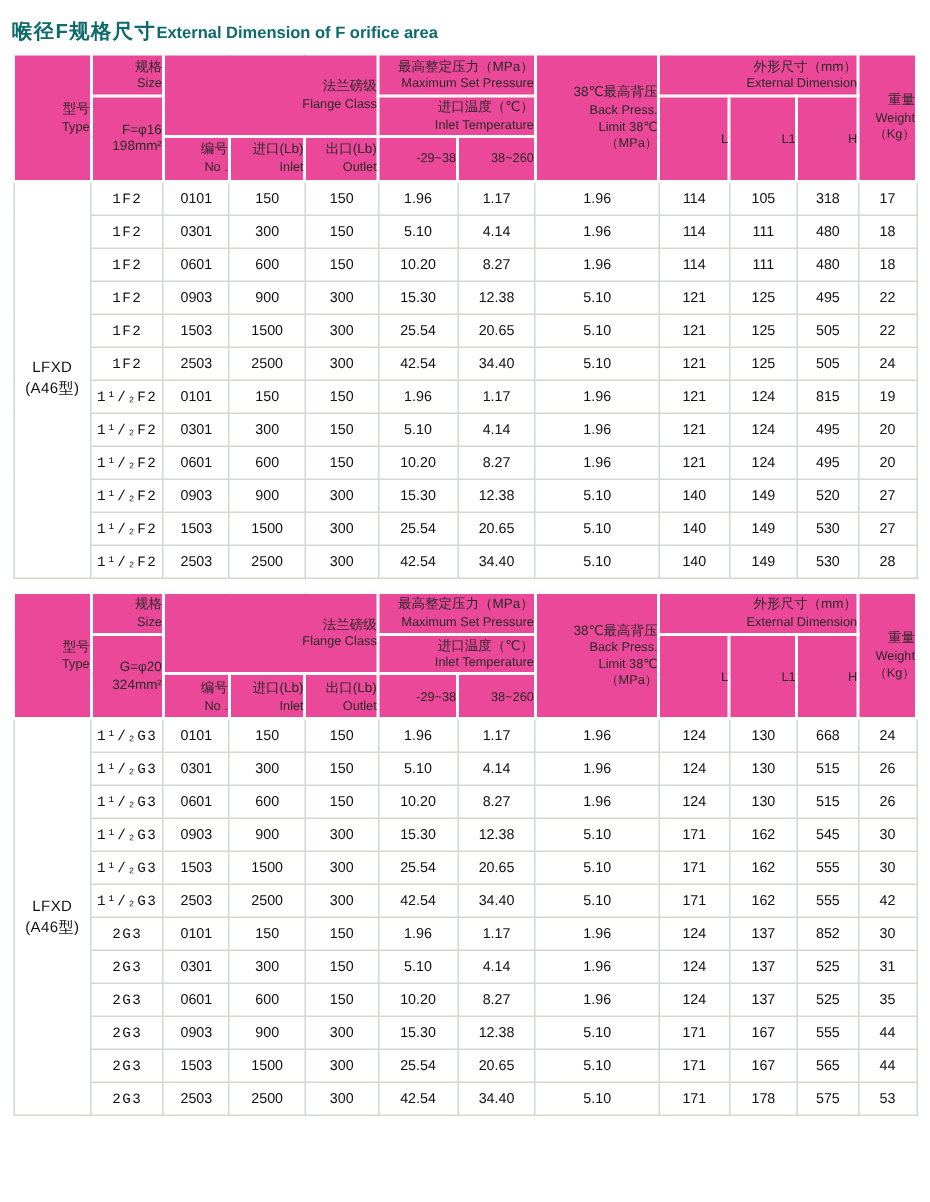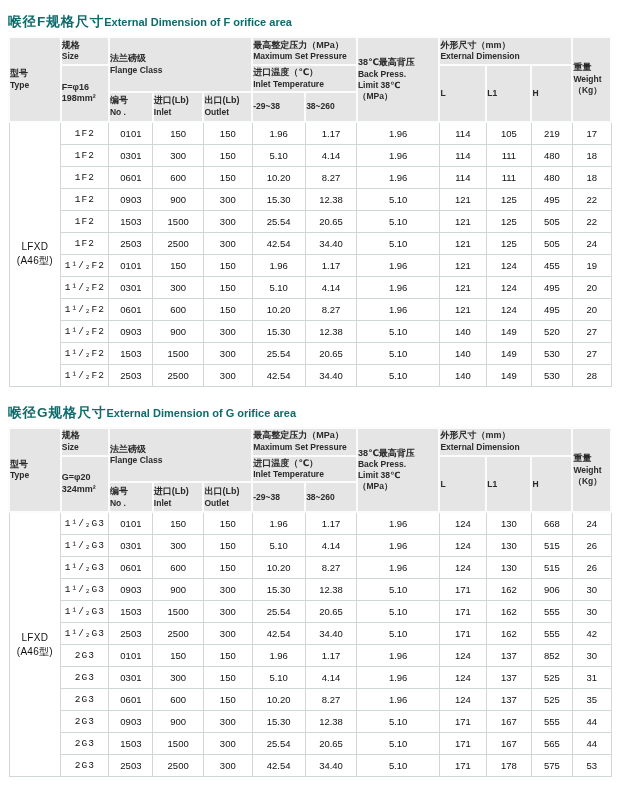--- a/index.html
+++ b/index.html
@@ -18,25 +18,25 @@
   .title-en {
     font-size:11px; font-weight:bold; color:#0d6b6b; 
   }
 
   table.spec {
     border-collapse:collapse;
     width:604px;
     table-layout:fixed;
   }
   table.spec thead th {
-    background:#e5e5e5;
+    background:#ec4899;
     border:2px solid #fbfdfb;
-    font-weight:bold;
+    font-weight:normal;
     color:#2a2a2a;
-    text-align:left;
+    text-align:right;
     vertical-align:middle;
     padding:1px 0;
     line-height:1.3;
     overflow:visible;
   }
   table.spec thead .zh { font-size:9px; white-space:nowrap; }
   table.spec thead .en { font-size:8.5px; white-space:nowrap; }
   table.spec thead tr.hr1 { height:28px; }
   table.spec thead tr.hr2 { height:24px; }
   table.spec thead tr.hr3 { height:30px; }
@@ -165,21 +165,21 @@
           </td>
           <td class="size-col">1F2</td>
           <td class="data-col">0101</td>
           <td class="data-col">150</td>
           <td class="data-col">150</td>
           <td class="data-col">1.96</td>
           <td class="data-col">1.17</td>
           <td class="data-col">1.96</td>
           <td class="data-col">114</td>
           <td class="data-col">105</td>
-          <td class="data-col">219</td>
+          <td class="data-col">318</td>
           <td class="data-col">17</td>
         </tr>
         <tr>
           <td class="size-col">1F2</td>
           <td class="data-col">0301</td>
           <td class="data-col">300</td>
           <td class="data-col">150</td>
           <td class="data-col">5.10</td>
           <td class="data-col">4.14</td>
           <td class="data-col">1.96</td>
@@ -243,21 +243,21 @@
         <tr>
           <td class="size-col">1¹/₂F2</td>
           <td class="data-col">0101</td>
           <td class="data-col">150</td>
           <td class="data-col">150</td>
           <td class="data-col">1.96</td>
           <td class="data-col">1.17</td>
           <td class="data-col">1.96</td>
           <td class="data-col">121</td>
           <td class="data-col">124</td>
-          <td class="data-col">455</td>
+          <td class="data-col">815</td>
           <td class="data-col">19</td>
         </tr>
         <tr>
           <td class="size-col">1¹/₂F2</td>
           <td class="data-col">0301</td>
           <td class="data-col">300</td>
           <td class="data-col">150</td>
           <td class="data-col">5.10</td>
           <td class="data-col">4.14</td>
           <td class="data-col">1.96</td>
@@ -316,23 +316,20 @@
           <td class="data-col">140</td>
           <td class="data-col">149</td>
           <td class="data-col">530</td>
           <td class="data-col">28</td>
         </tr>
       </tbody>
   </table>
 
   <div class="spacer"></div>
 
-  <div class="section-title">
-    <span class="title-zh">喉径G规格尺寸</span><span class="title-en">External Dimension of G orifice area</span>
-  </div>
 
   <table class="spec">
     <colgroup>
       <col style="width:8.6%">
         <col style="width:8.0%">
         <col style="width:7.3%">
         <col style="width:8.4%">
       <col style="width:8.1%">
         <col style="width:8.8%">
         <col style="width:8.6%">
@@ -463,21 +460,21 @@
         <tr>
           <td class="size-col">1¹/₂G3</td>
           <td class="data-col">0903</td>
           <td class="data-col">900</td>
           <td class="data-col">300</td>
           <td class="data-col">15.30</td>
           <td class="data-col">12.38</td>
           <td class="data-col">5.10</td>
           <td class="data-col">171</td>
           <td class="data-col">162</td>
-          <td class="data-col">906</td>
+          <td class="data-col">545</td>
           <td class="data-col">30</td>
         </tr>
         <tr>
           <td class="size-col">1¹/₂G3</td>
           <td class="data-col">1503</td>
           <td class="data-col">1500</td>
           <td class="data-col">300</td>
           <td class="data-col">25.54</td>
           <td class="data-col">20.65</td>
           <td class="data-col">5.10</td>

